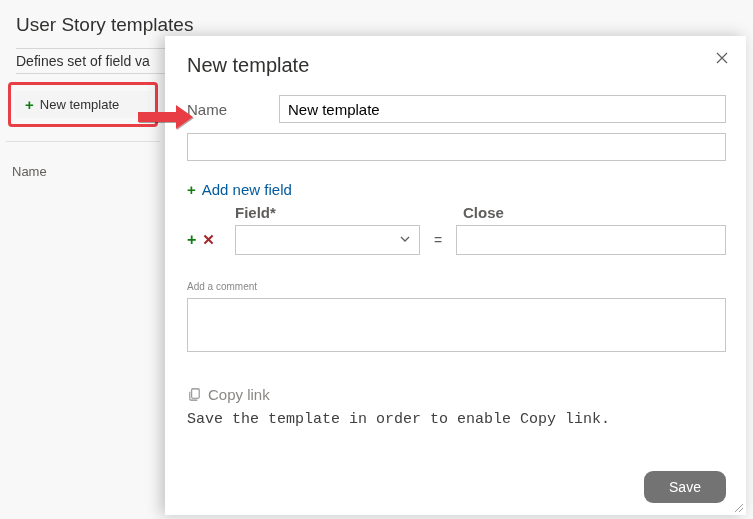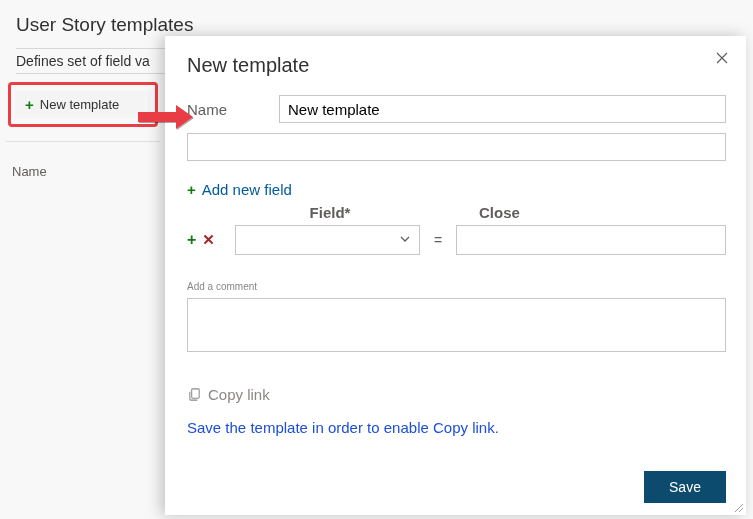--- a/index.html
+++ b/index.html
@@ -23,41 +23,41 @@
     .modal { position: absolute; top: 36px; left: 165px; right: 7px; bottom: 4px; background: #fff; box-shadow: -4px 0 14px rgba(0,0,0,0.22); padding: 18px 20px 12px 22px; display: flex; flex-direction: column; }
     .modal-title { font-size: 20px; font-weight: 400; margin-bottom: 18px; }
     .close-x { position: absolute; top: 14px; right: 14px; cursor: pointer; width: 18px; height: 18px; color: #605e5c; }
     
     .form-row { display: flex; align-items: center; margin-bottom: 10px; }
     .form-label { width: 92px; font-size: 15px; color: #605e5c; }
     .text-input { flex: 1; height: 28px; border: 1px solid #c8c6c4; padding: 2px 8px; font-size: 15px; font-family: inherit; outline: none; }
     
     .section { margin-top: 10px; }
     .add-field-link { display: inline-flex; align-items: center; gap: 6px; color: #005a9e; font-size: 15px; cursor: pointer; margin-bottom: 6px; }
-    .field-headers { display: flex; align-items: center; padding-left: 48px; gap: 16px; text-align: center; }
+    .field-headers { display: flex; align-items: center; padding-left: 48px; gap: 0; }
     .field-header-field { width: 190px; font-size: 15px; font-weight: 600; color: #605e5c; }
     .field-header-value { font-size: 15px; font-weight: 600; color: #605e5c; margin-left: 38px; }
     .field-row { display: flex; align-items: center; gap: 8px; margin-top: 4px; }
     .field-row-icons { display: flex; gap: 6px; width: 40px; align-items: center; }
     .icon-add { color: #107c10; font-weight: bold; cursor: pointer; font-size: 16px; }
     .icon-remove { color: #a4262c; font-weight: bold; cursor: pointer; font-size: 15px; }
     .field-select { width: 185px; height: 30px; border: 1px solid #c8c6c4; position: relative; background: #fff; cursor: pointer; }
     .chevron { position: absolute; right: 8px; top: 7px; color: #605e5c; }
     .eq { color: #605e5c; padding: 0 6px; }
     .value-input { flex: 1; height: 30px; border: 1px solid #c8c6c4; padding: 2px 8px; font-size: 14px; font-family: inherit; }
     
     .comment-label { font-size: 10px; color: #8a8886; margin-top: 26px; margin-bottom: 6px; }
     .comment-box { width: 100%; height: 54px; border: 1px solid #c8c6c4; resize: none; font-family: inherit; padding: 4px 6px; }
     
     .copy-link-row { display: flex; align-items: center; gap: 6px; margin-top: 34px; color: #8a8886; font-size: 15px; }
-    .copy-hint { font-size: 15px; color: #1d4ed8; margin-top: 16px; }
+    .copy-hint { font-size: 15px; color: #404040; margin-top: 8px; font-family: Liberation Mono, monospace; }
     
     .modal-footer { margin-top: auto; display: flex; justify-content: flex-end; gap: 10px; padding-top: 16px; }
     .btn { min-width: 82px; height: 32px; border: none; font-size: 14px; cursor: pointer; font-family: inherit; }
-    .btn-primary { background: #0c4a6e; color: #fff; }
+    .btn-primary { background: #737373; color: #fff; border-radius: 9px; }
     .btn-secondary { background: #efefef; color: #323130; }
     .resize-grip { position: absolute; right: 2px; bottom: 2px; color: #a19f9d; }
   </style>
 </head>
 <body>
 
 <div class="page-bg"></div>
 
 <div class="page-header">
   <div class="page-title">User Story templates</div>

